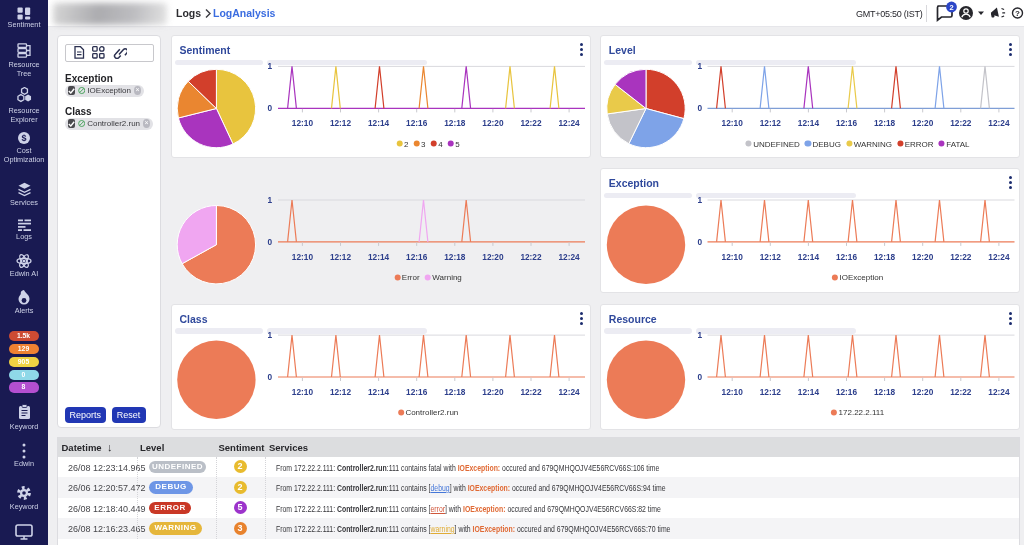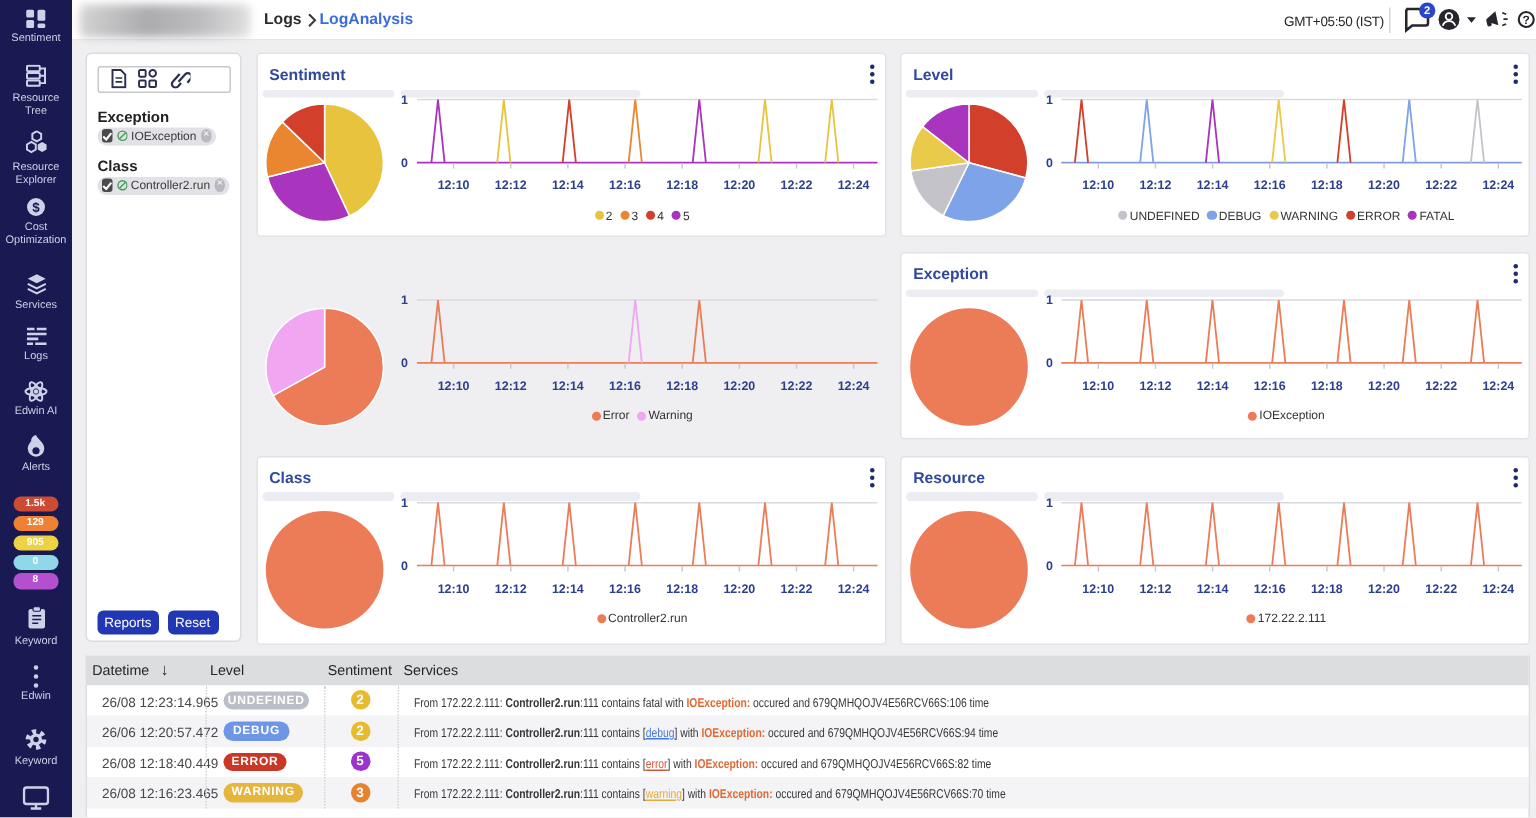--- a/index.html
+++ b/index.html
@@ -29,21 +29,21 @@
 .kebab i{display:block;width:3px;height:3px;border-radius:50%;background:#1c2c6e;margin-bottom:2px}
 .blur1{position:absolute;left:2.5px;top:23.5px;width:88px;height:5.5px;background:#ececf3;border-radius:3px}
 .blur2{position:absolute;left:95px;top:23.5px;width:160px;height:5.5px;background:#ececf3;border-radius:3px}
 #overlay{position:absolute;left:0;top:0;z-index:3;pointer-events:none}
 .ax{font-size:8.3px;font-weight:bold;fill:#2d3f8c;font-family:"Liberation Sans",sans-serif}
 .legend{position:absolute;transform:translate(-50%,-50%);display:flex;align-items:center;white-space:nowrap;font-size:8px;color:#333;z-index:3}
 .li{display:inline-flex;align-items:center;margin:0 2.5px}
 .dot{width:6.2px;height:6.2px;border-radius:50%;display:inline-block;margin-right:1.5px}
 #table{position:absolute;left:57px;top:437px;width:962.5px;height:108px;background:#fff;border:1px solid #dcdce0;border-bottom:none;z-index:1}
 #thead{position:absolute;left:0;top:0;width:100%;height:18.5px;background:#dcdddf}
-#thead span{position:absolute;top:4px;font-size:9.5px;font-weight:normal;color:#26262a}
+#thead span{position:absolute;top:4px;font-size:9.5px;font-weight:bold;color:#26262a}
 .trow{position:absolute;left:0;width:100%;height:20.5px}
 .tdt{position:absolute;left:10px;top:6px;font-size:9px;color:#47474b}
 .tpill{position:absolute;left:91px;top:4px;height:12.5px;border-radius:7px;color:#fff;font-size:8px;font-weight:bold;letter-spacing:.5px;text-align:center;line-height:12.5px}
 .tcirc{position:absolute;left:175.5px;top:3.5px;width:13px;height:13px;border-radius:50%;color:#fff;font-size:9px;font-weight:bold;text-align:center;line-height:13px}
 .tmsg{position:absolute;left:217.5px;top:6px;font-size:8.5px;color:#36363a;white-space:nowrap;transform:scaleX(0.81);transform-origin:0 50%}
 .vsep{position:absolute;top:18.5px;height:82px;border-left:1px dotted #d4d4d8}
 </style></head>
 <body>
 <div id="root">
 

